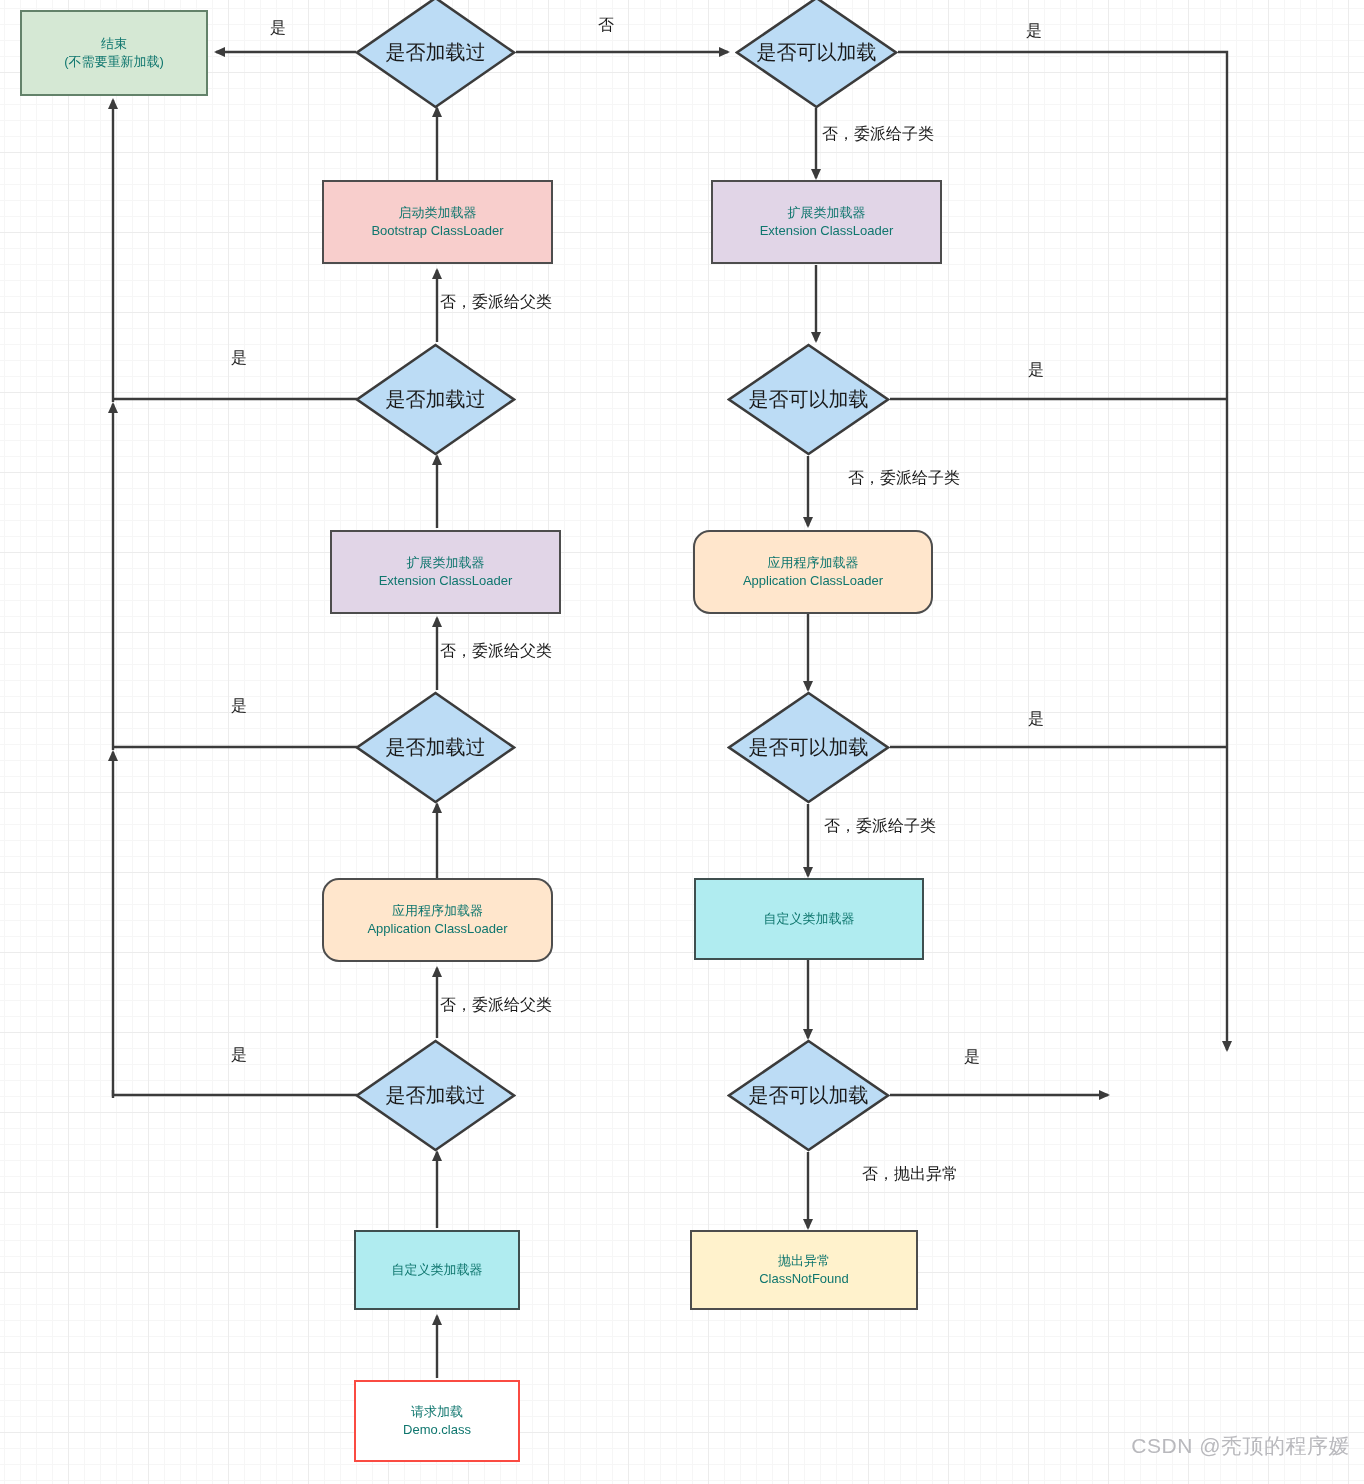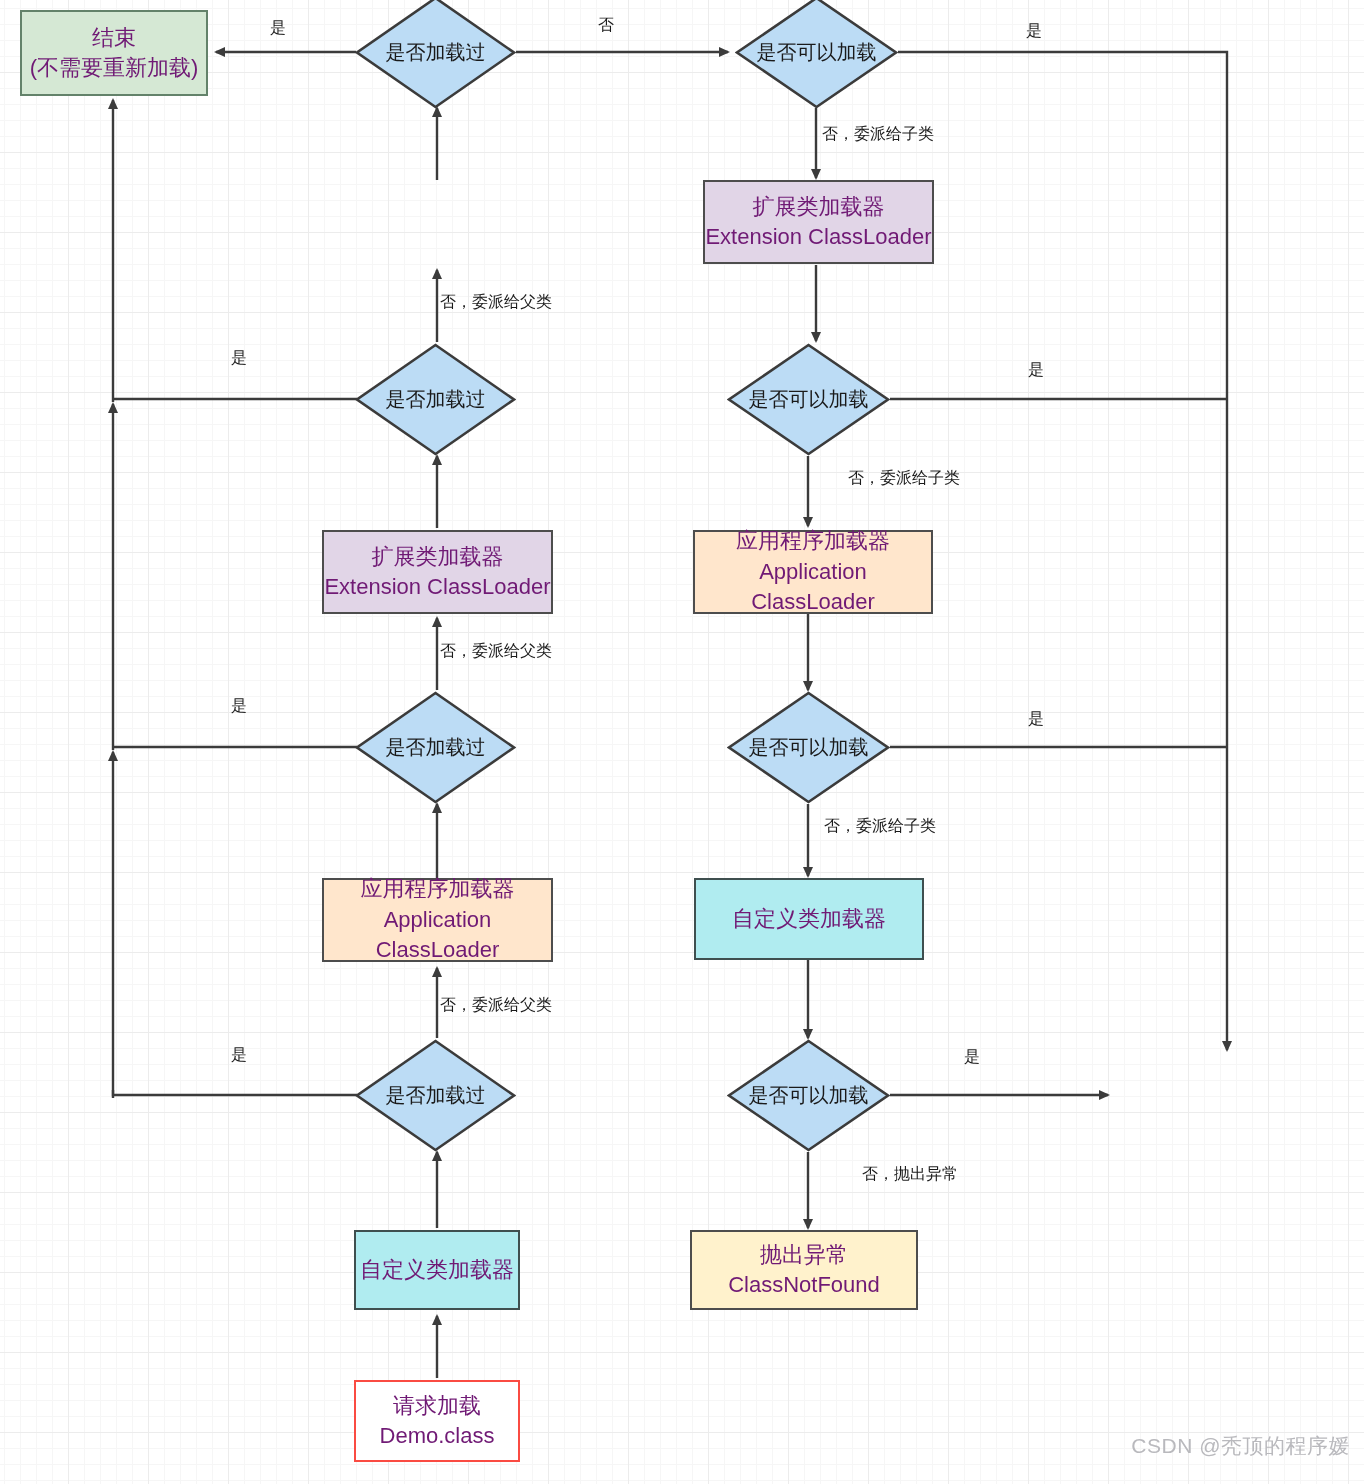--- a/index.html
+++ b/index.html
@@ -28,30 +28,30 @@
     height: 1484px;
     pointer-events: none;
   }
   .node {
     position: absolute;
     box-sizing: border-box;
     display: flex;
     align-items: center;
     justify-content: center;
     text-align: center;
-    color: #701a75;
-    font-size: 22px;
+    color: #0f766e;
+    font-size: 13px;
     line-height: 1.38;
     border: 2px solid #4d4d4d;
     white-space: pre-line;
   }
   .node.green   { background: #d5e8d4; border-color: #63826a; }
   .node.pink    { background: #f8cecc; border-color: #4d4d4d; }
-  .node.purple  { background: #e1d5e7; border-color: #4d4d4d; }
-  .node.orange  { background: #ffe6cc; border-color: #4d4d4d; }
+  .node.purple  { background: #e1d5e7; border-color: #4d4d4d; margin-left: 8px; }
+  .node.orange  { background: #ffe6cc; border-color: #4d4d4d; border-radius: 17px; }
   .node.cyan    { background: #b0ecf0; border-color: #3f4f4f; }
   .node.yellow  { background: #fff2cc; border-color: #4d4d4d; }
   .node.white   { background: #ffffff; border-color: #fa4b42; }
   .node.greenlt { background: #d5e8d4; border-color: #5a7a60; }
 
   .diamond {
     position: absolute;
     display: flex;
     align-items: center;
     justify-content: center;
@@ -142,20 +142,22 @@
 
       <path d="M890,747 L1227,747"></path>
 
       <path d="M890,1095 L1108,1095" marker-end="url(#arr)"></path>
     </g>
   </svg>
 
   <div class="node green" style="left:20px; top:10px; width:188px; height:86px;">结束
 (不需要重新加载)</div>
 
+  <div class="node pink" style="left:322px; top:180px; width:231px; height:84px;">启动类加载器
+Bootstrap ClassLoader</div>
 
   <div class="node purple" style="left:322px; top:530px; width:231px; height:84px;">扩展类加载器
 Extension ClassLoader</div>
 
   <div class="node orange" style="left:322px; top:878px; width:231px; height:84px;">应用程序加载器
 Application ClassLoader</div>
 
   <div class="node cyan" style="left:354px; top:1230px; width:166px; height:80px;">自定义类加载器</div>
 
   <div class="node white" style="left:354px; top:1380px; width:166px; height:82px;">请求加载

